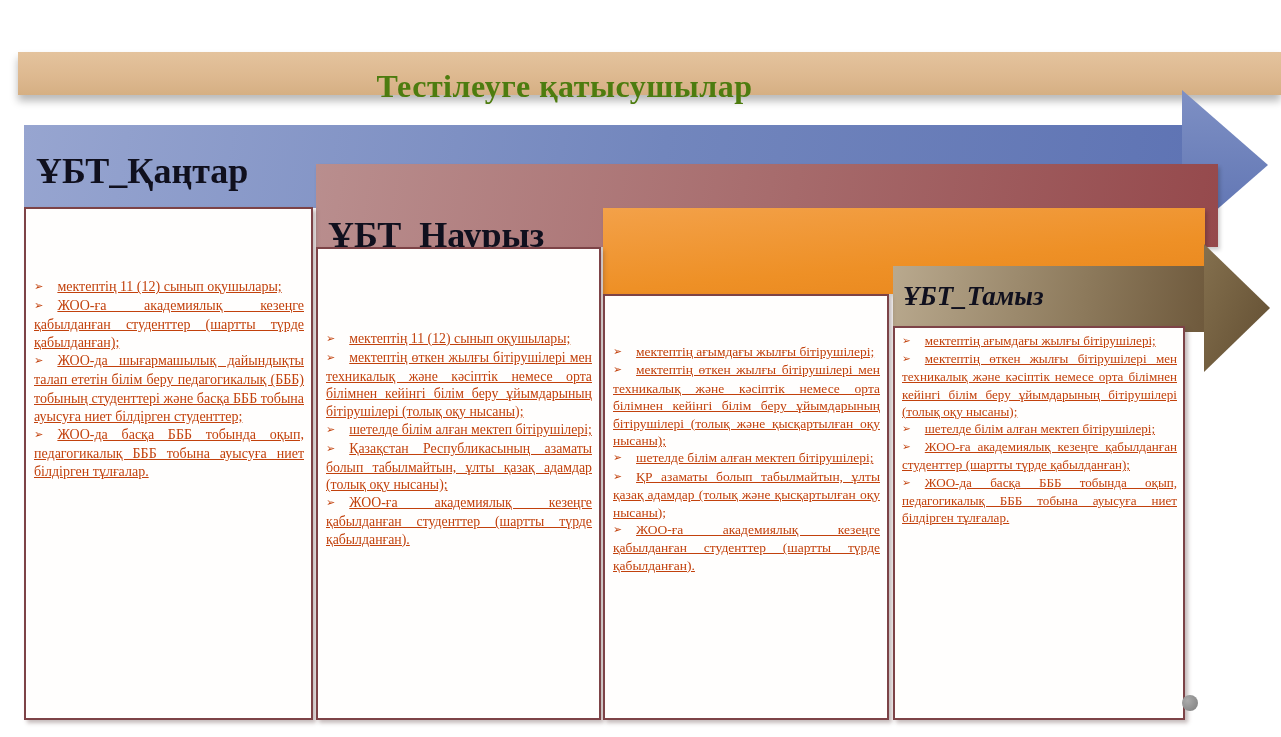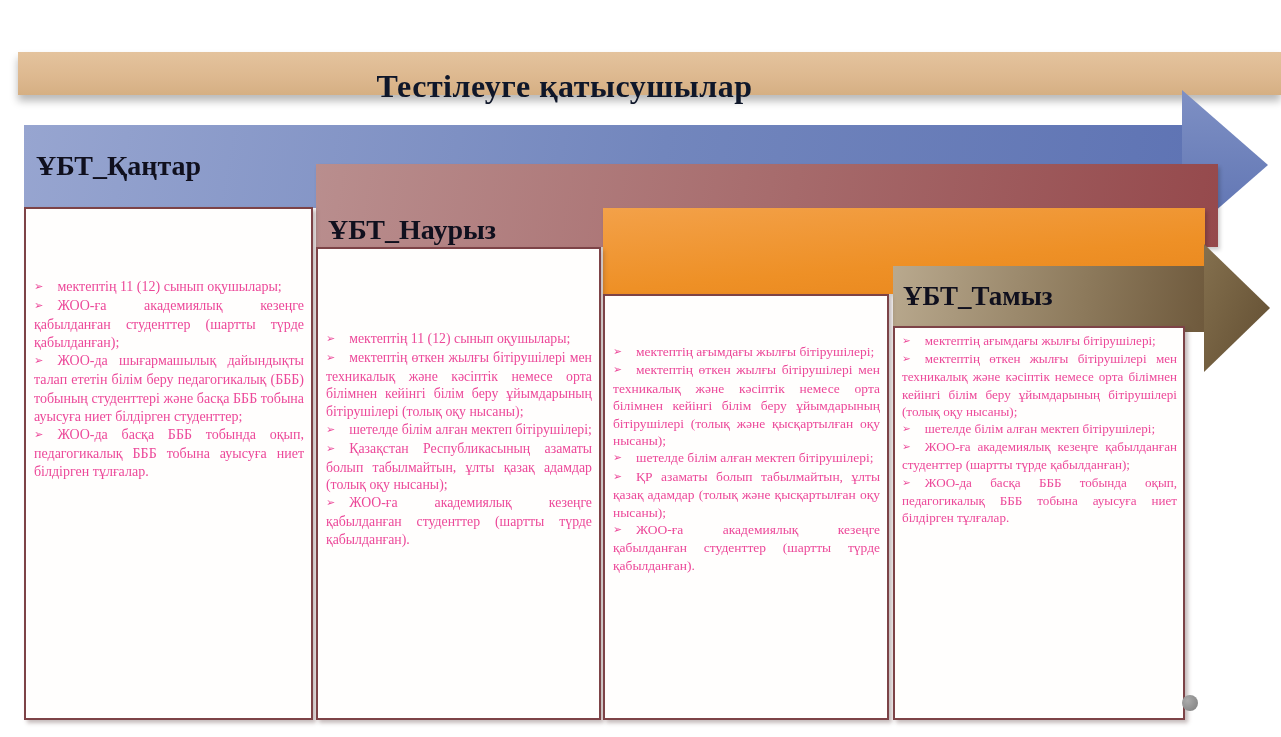--- a/index.html
+++ b/index.html
@@ -10,21 +10,21 @@
   .abs { position:absolute; }
 
   
   .title-band {
     left:18px; top:52px; width:1263px; height:43px; z-index:1;
     background:linear-gradient(180deg,#e4c39d 0%,#ddb88f 60%,#d5af83 100%);
     box-shadow:0 6px 8px rgba(0,0,0,0.28);
   }
   .title-text {
     left:18px; top:68px; width:1093px; z-index:2; text-align:center;
-    font-size:32px; font-weight:bold; color:#0f172a; letter-spacing:0.5px;
+    font-size:32px; font-weight:bold; color:#4d7c0f; letter-spacing:0.5px;
   }
 
   
   .arrow-body-1 {
     left:24px; top:125px; width:1158px; height:83px; z-index:3;
     background:linear-gradient(100deg,#97a5d0 0%,#7286bd 55%,#5f74b4 100%);
   }
   .arrow-head-1 {
     left:1182px; top:90px; width:86px; height:150px; z-index:3;
     background:linear-gradient(180deg,#7e90c4 0%,#6confuse 0%) ;
@@ -45,37 +45,37 @@
     left:893px; top:266px; width:313px; height:66px; z-index:6;
     background:linear-gradient(100deg,#b9a98e 0%,#8d7a5c 60%,#6e593c 100%);
   }
   .arrow-head-4 {
     left:1204px; top:244px; width:66px; height:128px; z-index:6;
     background:linear-gradient(115deg,#84704e 0%,#614d31 100%);
     clip-path:polygon(0 0,100% 50%,0 100%);
   }
 
   
-  .band-label { z-index:7; font-weight:bold; font-size:28px; color:#10101e; white-space:nowrap; }
+  .band-label { z-index:7; font-weight:bold; font-size:36px; color:#10101e; white-space:nowrap; }
   .label-1 { left:36px;  top:150px; }
   .label-2 { left:328px; top:189px;margin-top:25px; }
   .label-3 { left:614px; top:233px; }
-  .label-4 { left:903px; top:281px; font-size:27px; }
+  .label-4 { left:903px; top:281px; font-size:27px;font-style:italic; }
 
   
   .cbox {
     z-index:8; background:#fffefd; border:2px solid #7d4347;
     box-shadow:3px 3px 4px rgba(90,60,60,0.35); box-sizing:border-box;
   }
   .box-1 { left:24px;  top:207px; width:289px; height:513px; }
   .box-2 { left:316px; top:247px; width:285px; height:473px; }
   .box-3 { left:603px; top:294px; width:286px; height:426px; }
   .box-4 { left:893px; top:326px; width:292px; height:394px; }
 
-  .items { color:#ec4899; }
+  .items { color:#c2410c;text-decoration:underline; }
   .box-1 .items { padding:69px 7px 0 8px; font-size:14px;   line-height:18.1px; }
   .box-2 .items { padding:81px 7px 0 8px; font-size:13.8px; line-height:17.8px; }
   .box-3 .items { padding:47px 7px 0 8px; font-size:13.5px; line-height:17.4px; }
   .box-4 .items { padding:4px 6px 0 7px;  font-size:13.1px; line-height:17.2px; }
 
   .item { margin:0; text-align:justify; }
   .bullet {
     display:inline-block; margin-right:14px; font-size:0.8em;
     font-family:"DejaVu Sans",sans-serif; transform:translateY(-1px);
   }

